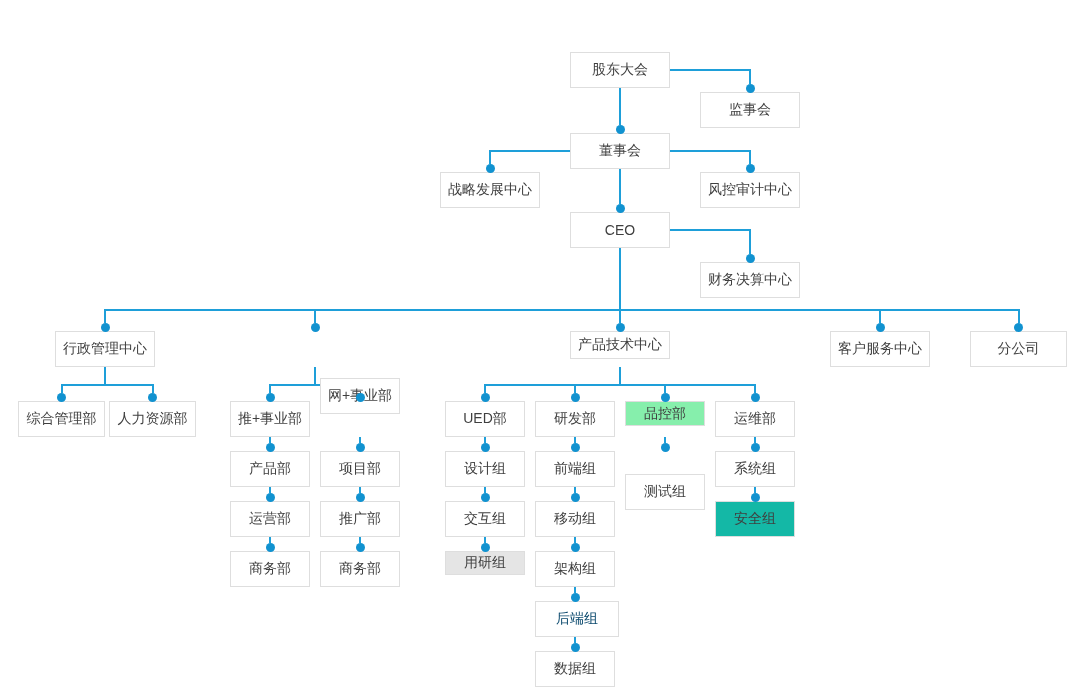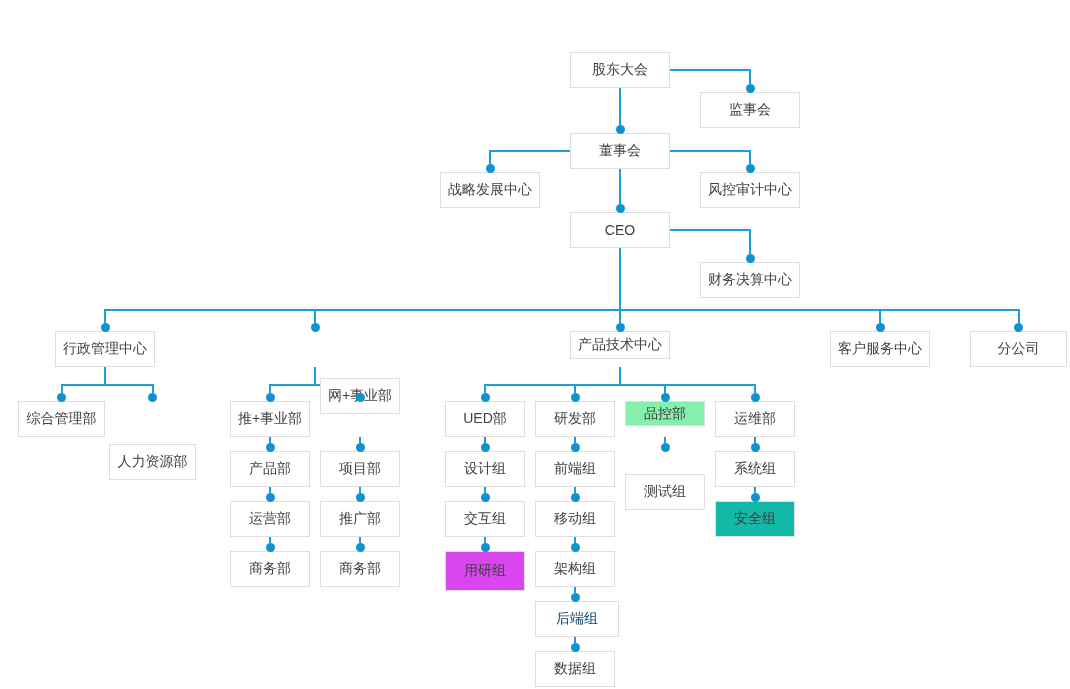--- a/index.html
+++ b/index.html
@@ -69,21 +69,21 @@
     </div>
     <div class="node" style="left: 830px; top: 331px; width: 100px; height: 36px; border-color: rgb(222, 222, 222); background: rgb(255, 255, 255); color: rgb(63, 63, 63);">
       <span>客户服务中心</span>
     </div>
     <div class="node" style="left: 970px; top: 331px; width: 97px; height: 36px; border-color: rgb(222, 222, 222); background: rgb(255, 255, 255); color: rgb(63, 63, 63);">
       <span>分公司</span>
     </div>
     <div class="node" style="left: 18px; top: 401px; width: 87px; height: 36px; border-color: rgb(222, 222, 222); background: rgb(255, 255, 255); color: rgb(63, 63, 63);">
       <span>综合管理部</span>
     </div>
-    <div class="node" style="left: 109px; top: 401px; width: 87px; height: 36px; border-color: rgb(222, 222, 222); background: rgb(255, 255, 255); color: rgb(63, 63, 63); margin-top: 43px;">
+    <div class="node" style="left: 109px; top: 401px; width: 87px; height: 36px; border-color: rgb(222, 222, 222); background: rgb(255, 255, 255); color: rgb(63, 63, 63);">
       <span>人力资源部</span>
     </div>
     <div class="node" style="left: 230px; top: 401px; width: 80px; height: 36px; border-color: rgb(222, 222, 222); background: rgb(255, 255, 255); color: rgb(63, 63, 63);">
       <span>推+事业部</span>
     </div>
     <div class="node" style="left: 320px; top: 378px; width: 80px; height: 36px; border-color: rgb(222, 222, 222); background: rgb(255, 255, 255); color: rgb(63, 63, 63);">
       <span>网+事业部</span>
     </div>
     <div class="node" style="left: 230px; top: 451px; width: 80px; height: 36px; border-color: rgb(222, 222, 222); background: rgb(255, 255, 255); color: rgb(63, 63, 63);">
       <span>产品部</span>
@@ -129,21 +129,21 @@
     </div>
     <div class="node" style="left: 445px; top: 501px; width: 80px; height: 36px; border-color: rgb(222, 222, 222); background: rgb(255, 255, 255); color: rgb(63, 63, 63);">
       <span>交互组</span>
     </div>
     <div class="node" style="left: 535px; top: 501px; width: 80px; height: 36px; border-color: rgb(222, 222, 222); background: rgb(255, 255, 255); color: rgb(63, 63, 63);">
       <span>移动组</span>
     </div>
     <div class="node" style="left: 715px; top: 501px; width: 80px; height: 36px; border-color: rgb(222, 222, 222); background: #14b8a6; color: rgb(63, 63, 63);">
       <span>安全组</span>
     </div>
-    <div class="node" style="left: 445px; top: 551px; width: 80px; height: 40px; border-color: rgb(222, 222, 222); background: #d946ef; color: rgb(63, 63, 63);">
+    <div class="node" style="left: 445px; top: 551px; width: 80px; height: 24px; border-color: rgb(222, 222, 222); background: #e5e5e5; color: rgb(63, 63, 63);">
       <span>用研组</span>
     </div>
     <div class="node" style="left: 535px; top: 551px; width: 80px; height: 36px; border-color: rgb(222, 222, 222); background: rgb(255, 255, 255); color: rgb(63, 63, 63);">
       <span>架构组</span>
     </div>
     <div class="node" style="left: 535px; top: 601px; width: 84px; height: 36px; border-color: rgb(222, 222, 222); background: rgb(255, 255, 255); color: #0c4a6e;">
       <span>后端组</span>
     </div>
     <div class="node" style="left: 535px; top: 651px; width: 80px; height: 36px; border-color: rgb(222, 222, 222); background: rgb(255, 255, 255); color: rgb(63, 63, 63);">
       <span>数据组</span>

